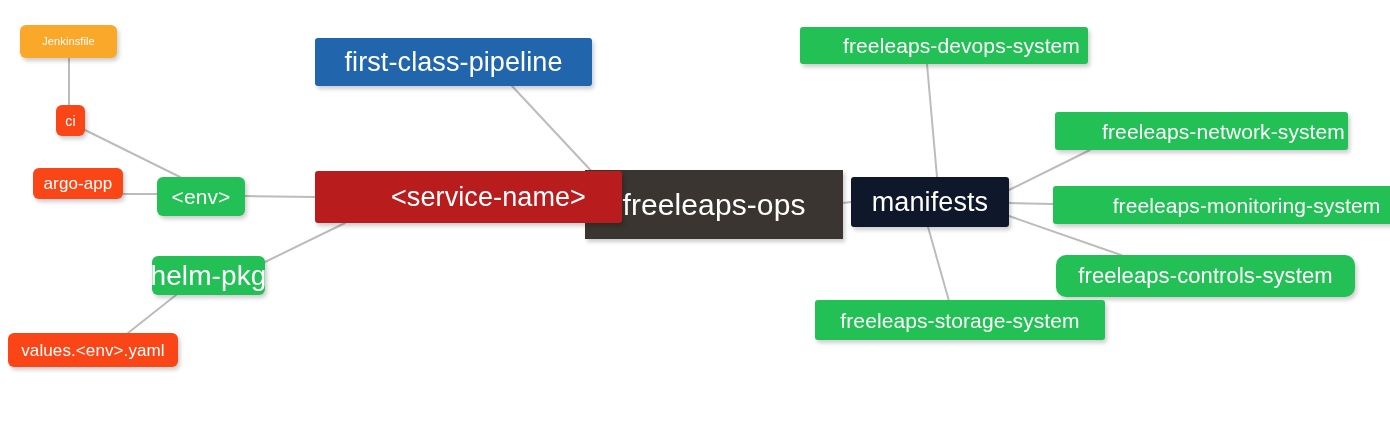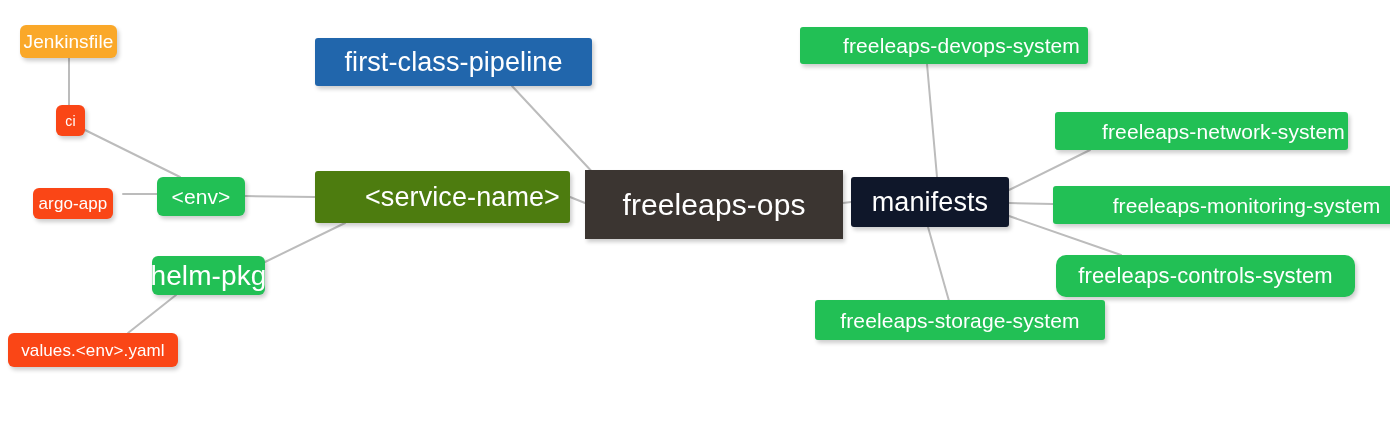--- a/index.html
+++ b/index.html
@@ -59,28 +59,28 @@
       <line x1="69" y1="105" x2="69" y2="58" stroke="#bcbcbc" stroke-width="2" stroke-linecap="round"></line>
       <line x1="176" y1="295" x2="128" y2="333" stroke="#bcbcbc" stroke-width="2" stroke-linecap="round"></line>
       <line x1="937" y1="177" x2="927" y2="64" stroke="#bcbcbc" stroke-width="2" stroke-linecap="round"></line>
       <line x1="1009" y1="190" x2="1090" y2="150" stroke="#bcbcbc" stroke-width="2" stroke-linecap="round"></line>
       <line x1="1009" y1="203" x2="1053" y2="204" stroke="#bcbcbc" stroke-width="2" stroke-linecap="round"></line>
       <line x1="1009" y1="216" x2="1121" y2="255" stroke="#bcbcbc" stroke-width="2" stroke-linecap="round"></line>
       <line x1="928" y1="227" x2="951" y2="308" stroke="#bcbcbc" stroke-width="2" stroke-linecap="round"></line>
     </svg>
   <div id="node-layer">
       <div class="mm-node shape-sharp" style="left: 585px; top: 170px; width: 258px; height: 69px; background: rgb(59, 53, 49); font-size: 30px;">freeleaps-ops</div>
-      <div class="mm-node shape-soft" style="left: 315px; top: 171px; width: 255px; height: 52px; background: #4d7c0f; font-size: 27px; padding-left: 40px;">&lt;service-name&gt;</div>
+      <div class="mm-node shape-soft" style="left: 315px; top: 171px; width: 307px; height: 52px; background: #b91c1c; font-size: 27px; padding-left: 40px;">&lt;service-name&gt;</div>
       <div class="mm-node shape-soft" style="left: 315px; top: 38px; width: 277px; height: 48px; background: rgb(33, 102, 172); font-size: 27px;">first-class-pipeline</div>
       <div class="mm-node shape-soft" style="left: 851px; top: 177px; width: 158px; height: 50px; background: #0f172a; font-size: 27px;">manifests</div>
       <div class="mm-node shape-round" style="left: 157px; top: 177px; width: 88px; height: 39px; background: rgb(34, 192, 85); font-size: 21px;">&lt;env&gt;</div>
       <div class="mm-node shape-round" style="left: 152px; top: 256px; width: 113px; height: 39px; background: rgb(34, 192, 85); font-size: 28px;">helm-pkg</div>
       <div class="mm-node shape-round" style="left: 56px; top: 105px; width: 29px; height: 31px; background: rgb(250, 70, 22); font-size: 14px;">ci</div>
-      <div class="mm-node shape-round" style="left: 20px; top: 25px; width: 97px; height: 33px; background: rgb(250, 168, 41); font-size: 19px;">Jenkinsfile</div>
-      <div class="mm-node shape-round" style="left: 33px; top: 188px; width: 80px; height: 31px; background: rgb(250, 70, 22); font-size: 17px;">argo-app</div>
+      <div class="mm-node shape-round" style="left: 20px; top: 25px; width: 97px; height: 33px; background: rgb(250, 168, 41); font-size: 11px;">Jenkinsfile</div>
+      <div class="mm-node shape-round" style="left: 33px; top: 168px; width: 90px; height: 31px; background: rgb(250, 70, 22); font-size: 17px;">argo-app</div>
       <div class="mm-node shape-round" style="left: 8px; top: 333px; width: 170px; height: 34px; background: rgb(250, 70, 22); font-size: 17px;">values.&lt;env&gt;.yaml</div>
       <div class="mm-node shape-soft" style="left: 800px; top: 27px; width: 288px; height: 37px; background: rgb(34, 192, 85); font-size: 21px; padding-left: 35px;">freeleaps-devops-system</div>
       <div class="mm-node shape-soft" style="left: 1055px; top: 112px; width: 293px; height: 38px; background: rgb(34, 192, 85); font-size: 21px; padding-left: 44px;">freeleaps-network-system</div>
       <div class="mm-node shape-soft" style="left: 1053px; top: 186px; width: 387px; height: 38px; background: rgb(34, 192, 85); font-size: 21px;">freeleaps-monitoring-system</div>
       <div class="mm-node shape-soft" style="left: 1056px; top: 255px; width: 299px; height: 42px; background: rgb(34, 192, 85); font-size: 22px; border-radius: 10px;">freeleaps-controls-system</div>
       <div class="mm-node shape-soft" style="left: 815px; top: 300px; width: 290px; height: 40px; background: rgb(34, 192, 85); font-size: 21px;">freeleaps-storage-system</div>
     </div>
 </div>
 
 </body></html>

